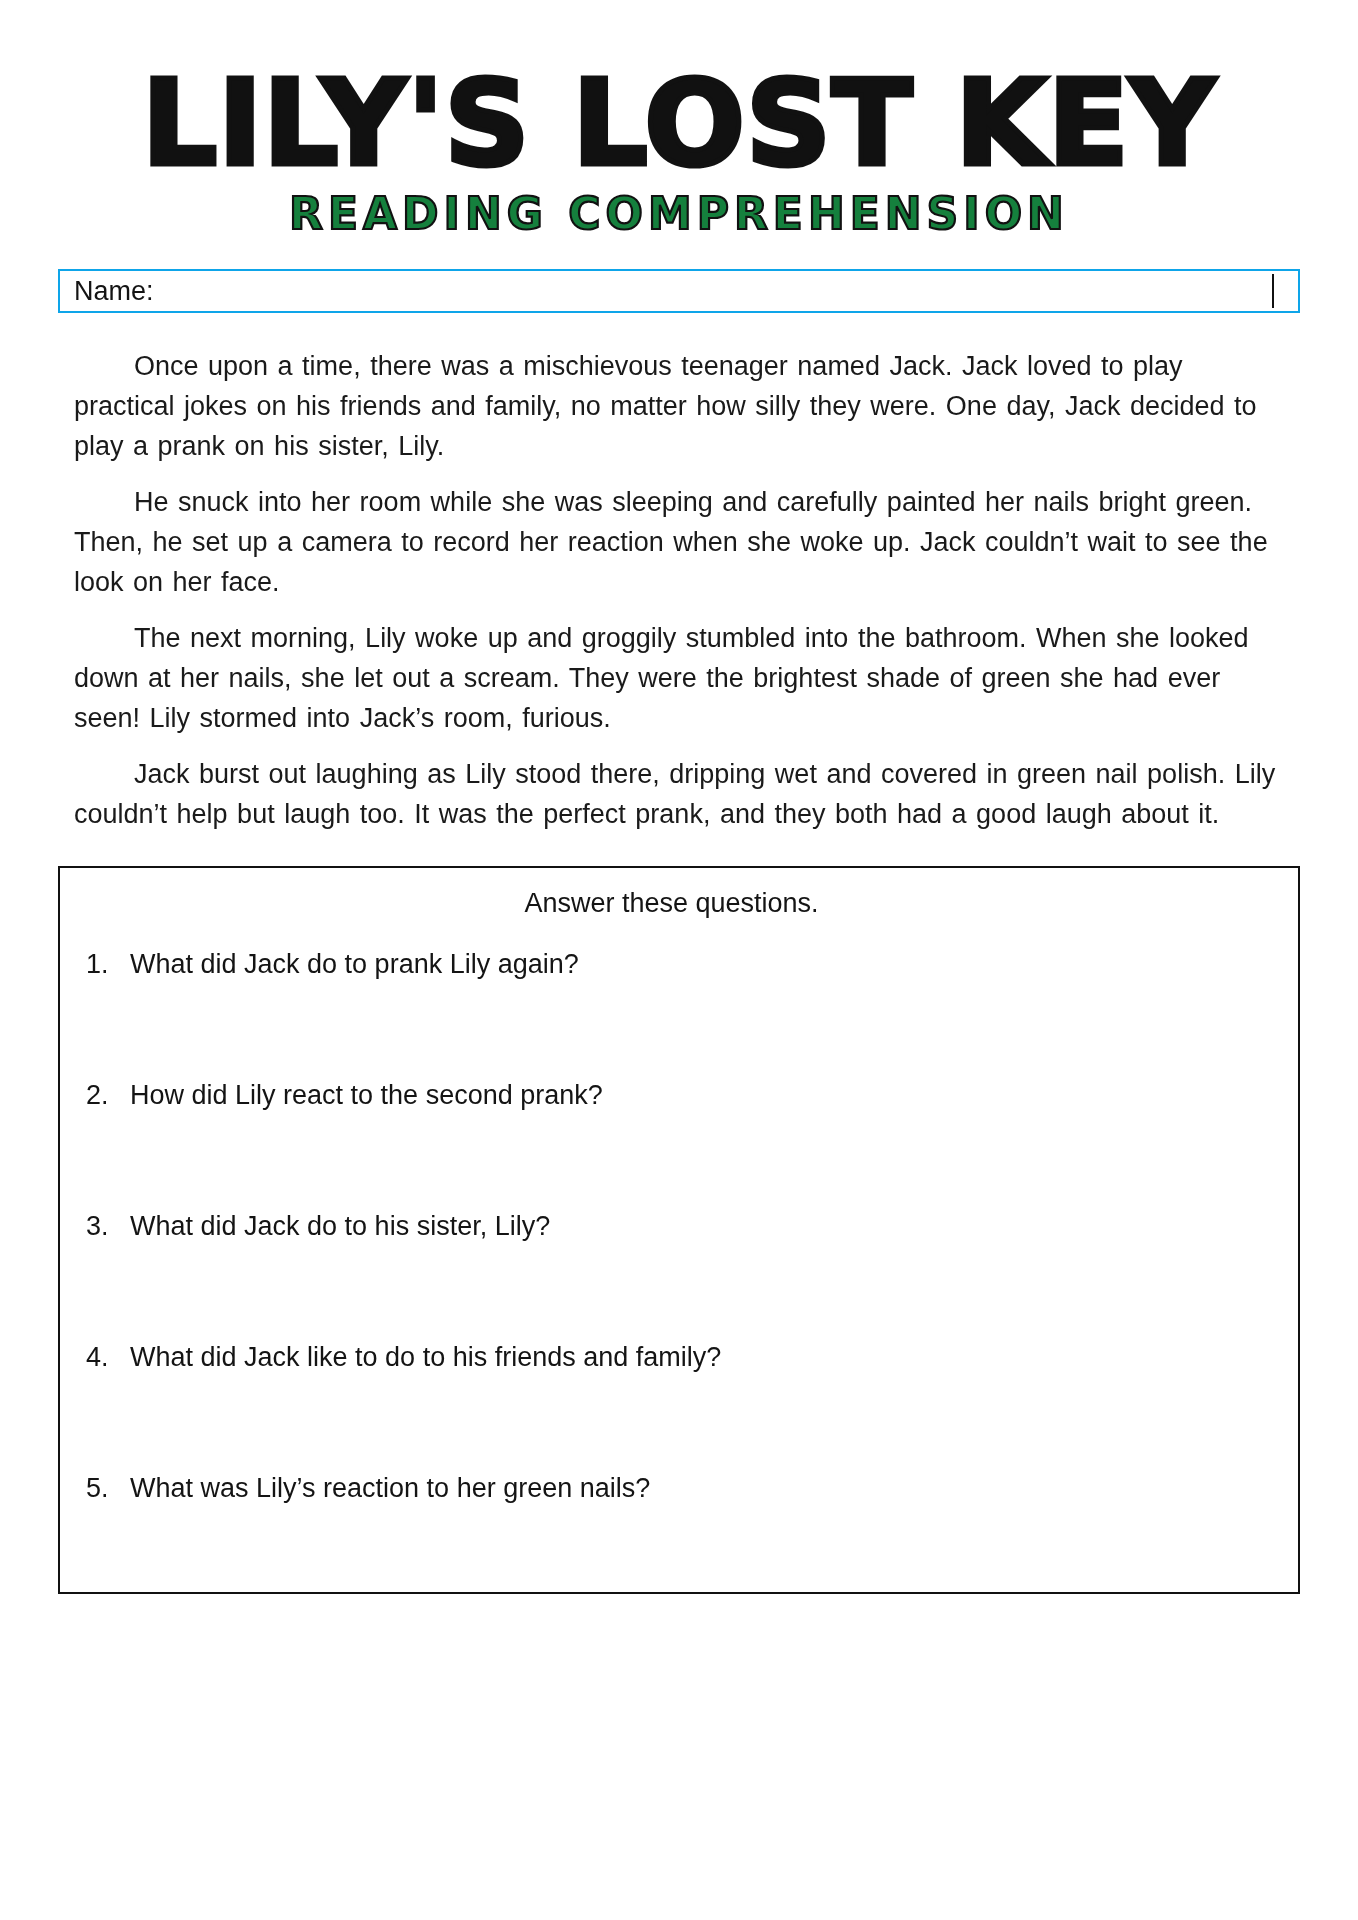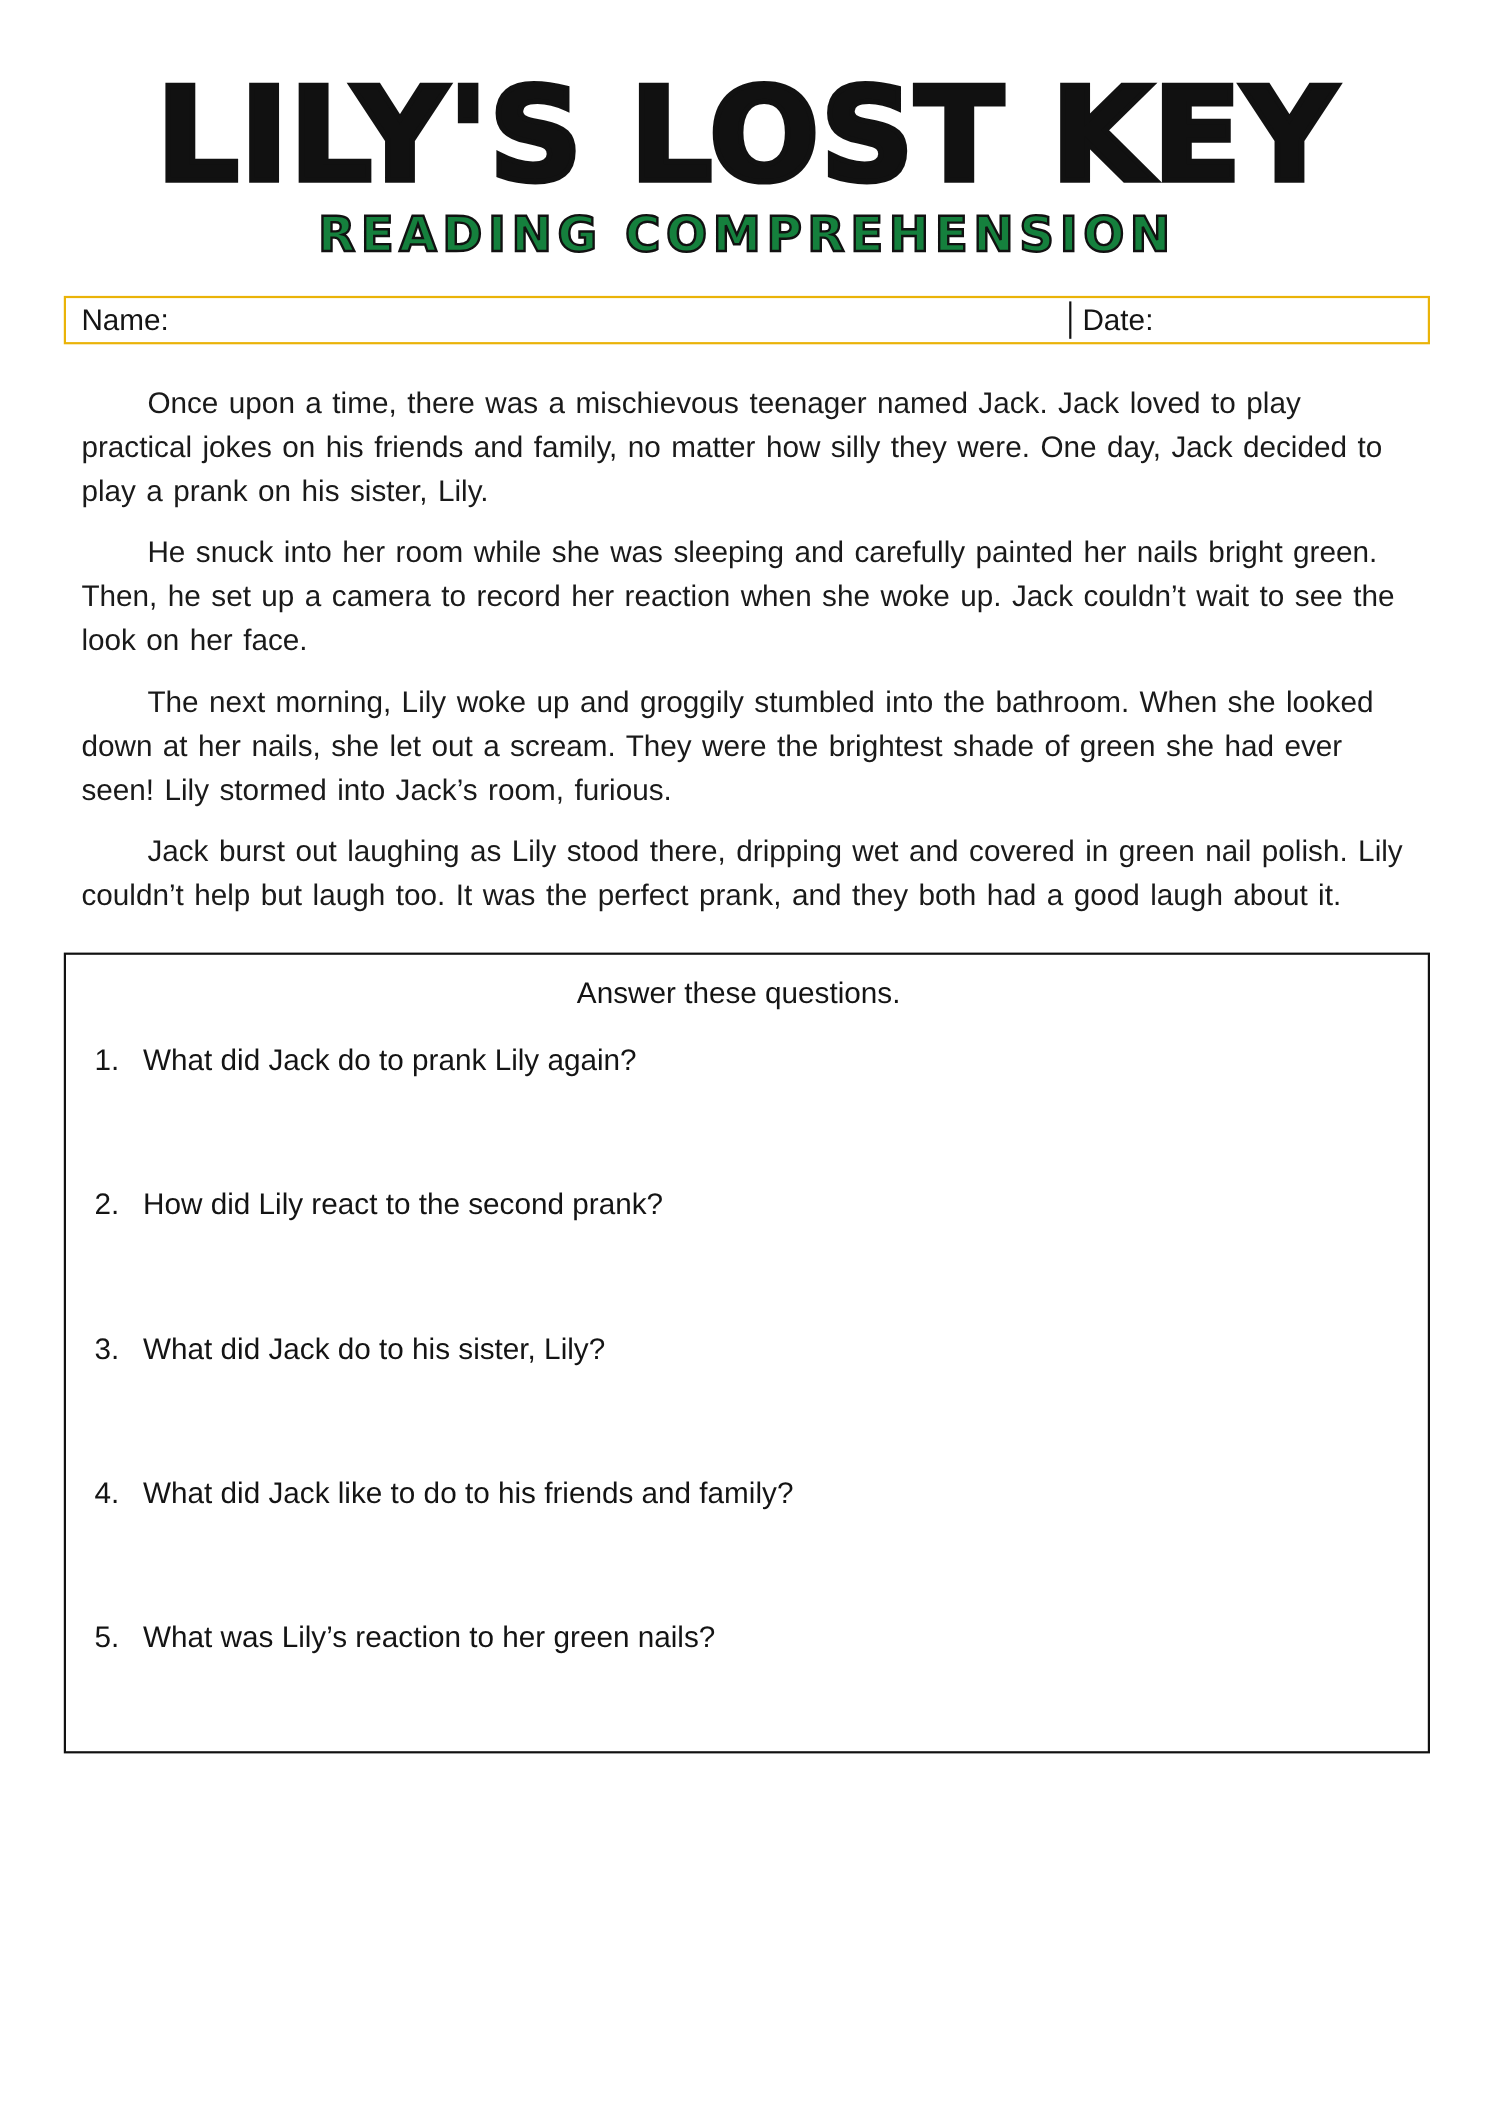--- a/index.html
+++ b/index.html
@@ -38,21 +38,21 @@
     letter-spacing: 5px;
     color: #15803d;
     -webkit-text-stroke: 2.2px #111;
     margin: 6px 0 12px 0;
     white-space: nowrap;
   }
 
   
   .field-box {
     margin-top: 30px;
-    border: 2px solid #eab308;
+    border: 2px solid #0ea5e9;
     height: 44px;
     display: flex;
     align-items: center;
     font-size: 27px;
     padding: 0 14px;
   }
   .field-label { flex: 0 0 auto; }
   .name-blank { flex: 1 1 auto; height: 100%; }
   .field-divider {
     width: 0;
@@ -113,24 +113,20 @@
 
   <div class="title-wrap">
     <h1 class="main-title">LILY'S LOST KEY</h1>
     <div class="sub-title">READING COMPREHENSION</div>
   </div>
 
   <div class="field-box">
     <span class="field-label">Name:</span>
     <span class="name-blank"></span>
     <span class="field-divider"></span>
-    <span class="date-area">
-      <span class="field-label">Date:</span>
-      <span class="date-blank"></span>
-    </span>
   </div>
 
   <div class="story">
     <p>Once upon a time, there was a mischievous teenager named Jack. Jack loved to play practical jokes on his friends and family, no matter how silly they were. One day, Jack decided to play a prank on his sister, Lily.</p>
     <p>He snuck into her room while she was sleeping and carefully painted her nails bright green. Then, he set up a camera to record her reaction when she woke up. Jack couldn’t wait to see the look on her face.</p>
     <p>The next morning, Lily woke up and groggily stumbled into the bathroom. When she looked down at her nails, she let out a scream. They were the brightest shade of green she had ever seen! Lily stormed into Jack’s room, furious.</p>
     <p>Jack burst out laughing as Lily stood there, dripping wet and covered in green nail polish. Lily couldn’t help but laugh too. It was the perfect prank, and they both had a good laugh about it.</p>
   </div>
 
   <div class="questions-box">

